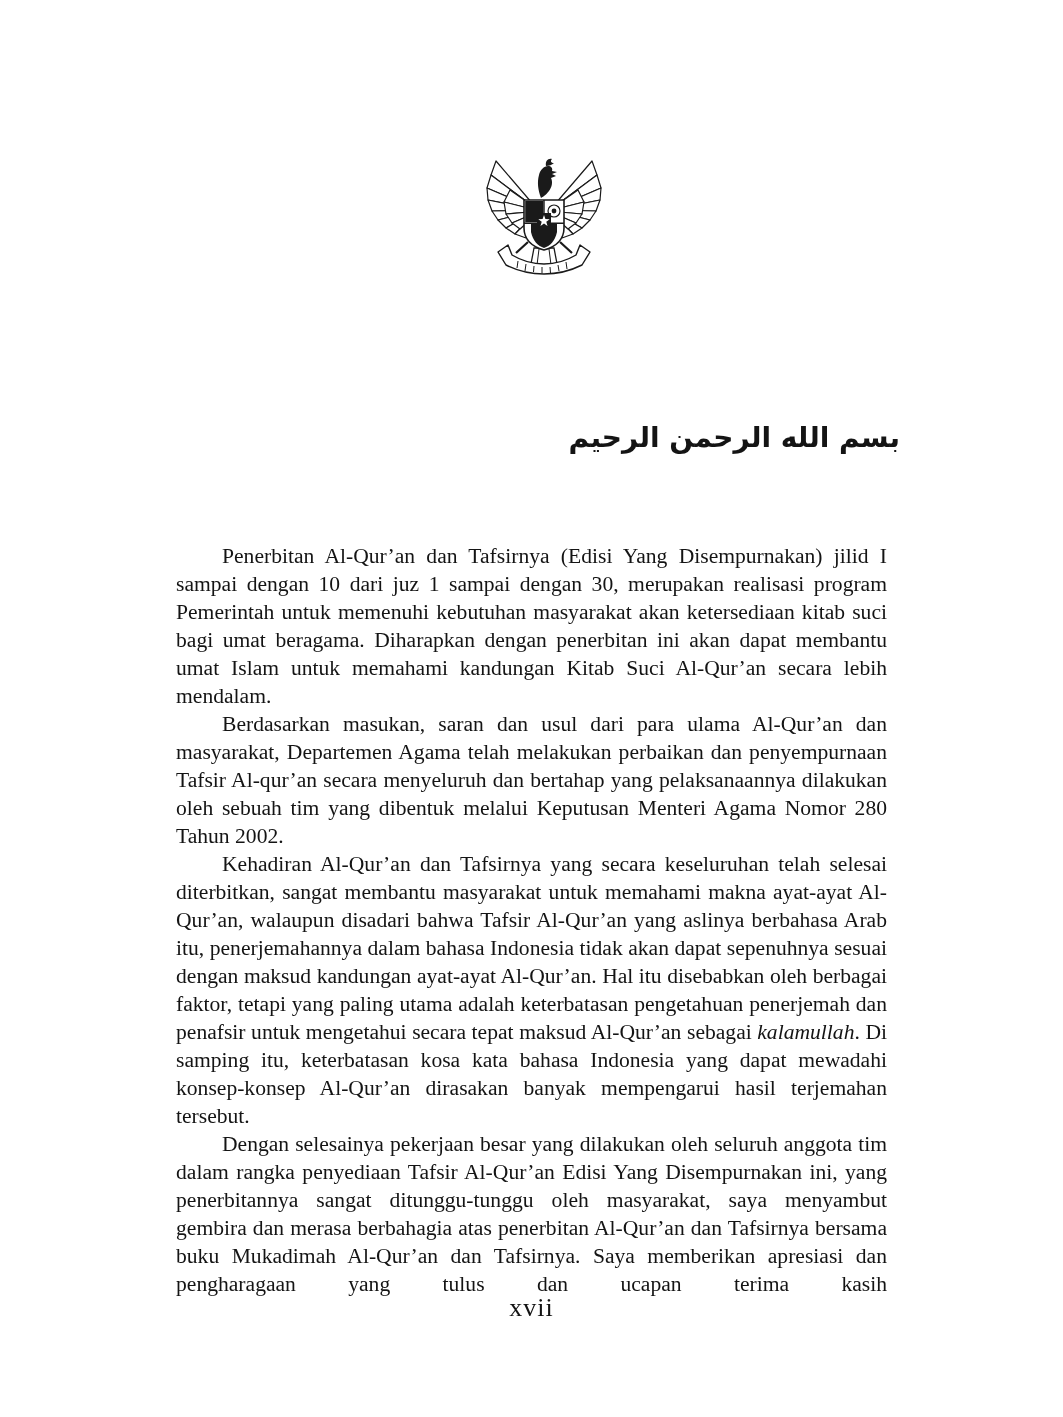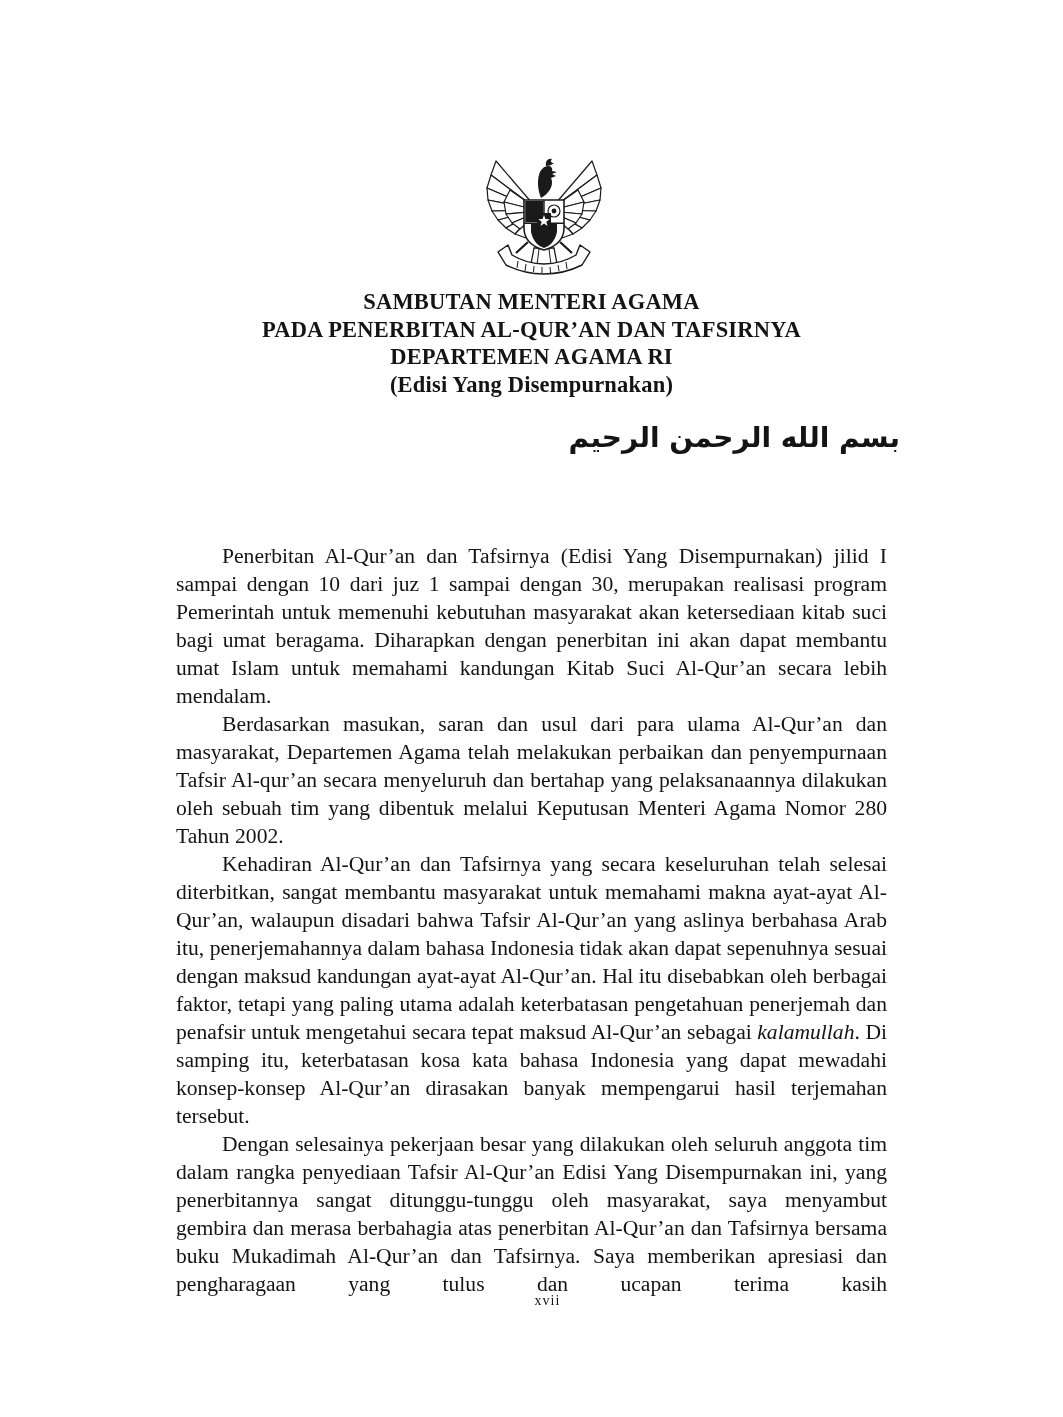--- a/index.html
+++ b/index.html
@@ -50,25 +50,25 @@
     width:711px;
     text-align:justify;
     font-size:21.6px;
     line-height:28px;
   }
   .body-text p{ margin:0; text-indent:46px; }
   .body-text p.continues{ text-align-last:justify; }
   .body-text em{ font-style:italic; }
   .page-number{
     position:absolute;
-    left:192px;
+    left:176px;
     top:1293px;
     width:711px;
     text-align:center;
-    font-size:14px;
+    font-size:26px;
     letter-spacing:1px;
   }
 </style>
 </head>
 <body>
 
 <div class="page">
 
   <div class="emblem">
     <svg viewBox="0 0 120 132" width="120" height="132">
@@ -107,26 +107,20 @@
       <path d="M47,76 L73,76 L73,84 C71,93 66,98 60,100 C54,98 49,93 47,84 Z" fill="#1a1a1a"></path>
       <path d="M60,52 L60,76 M40,75.2 L80,75.2" stroke="#1a1a1a" stroke-width="1.4" fill="none"></path>
       <path d="M53,65 L67,65 L67,74 C67,78 64,81 60,82 C56,81 53,78 53,74 Z" fill="#1a1a1a"></path>
       <polygon points="60,67 61.4,71.1 65.7,71.2 62.3,73.7 63.5,77.9 60,75.4 56.5,77.9 57.7,73.7 54.3,71.2 58.6,71.1" fill="#ffffff"></polygon>
 
       <path d="M14,104 L24,97 L28,107 C38,113 49,116 60,116 C71,116 82,113 92,107 L96,97 L106,104 L98,117 C86,123 73,126 60,126 C47,126 34,123 22,117 Z" fill="#ffffff" stroke="#1a1a1a" stroke-width="1.4" stroke-linejoin="round"></path>
       <path d="M34,113 l-1,7 M42,116 l-1,7 M50,118 l-0.5,6 M58,119 l0,6 M66,119 l0.5,6 M74,117 l1,6 M82,114 l1,7" stroke="#1a1a1a" stroke-width="1" fill="none"></path>
     </svg>
   </div>
 
-  <div class="title-block">
-    <div>SAMBUTAN MENTERI AGAMA</div>
-    <div>PADA PENERBITAN AL-QUR’AN DAN TAFSIRNYA</div>
-    <div>DEPARTEMEN AGAMA RI</div>
-    <div>(Edisi Yang Disempurnakan)</div>
-  </div>
 
   <div class="arabic-line basmalah fit" dir="rtl">بسم الله الرحمن الرحيم</div>
 
   <div class="body-text">
     <p><span>Penerbitan Al-Qur’an dan Tafsirnya (Edisi Yang Disempurnakan) jilid I sampai dengan 10 dari juz 1 sampai dengan 30, merupakan realisasi program Pemerintah untuk memenuhi kebutuhan masyarakat akan ketersediaan kitab suci bagi umat beragama. Diharapkan dengan penerbitan ini akan dapat membantu umat Islam untuk memahami kandungan Kitab Suci Al-Qur’an secara lebih mendalam.</span></p>
     <p><span>Berdasarkan masukan, saran dan usul dari para ulama Al-Qur’an dan masyarakat, Departemen Agama telah melakukan perbaikan dan penyempurnaan Tafsir Al-qur’an secara menyeluruh dan bertahap yang pelaksanaannya dilakukan oleh sebuah tim yang dibentuk melalui Keputusan Menteri Agama Nomor 280 Tahun 2002.</span></p>
     <p><span>Kehadiran Al-Qur’an dan Tafsirnya yang secara keseluruhan telah selesai diterbitkan, sangat membantu masyarakat untuk memahami makna ayat-ayat Al-Qur’an, walaupun disadari bahwa Tafsir Al-Qur’an yang aslinya berbahasa Arab itu, penerjemahannya dalam bahasa Indonesia tidak akan dapat sepenuhnya sesuai dengan maksud kandungan ayat-ayat Al-Qur’an. Hal itu disebabkan oleh berbagai faktor, tetapi yang paling utama adalah keterbatasan pengetahuan penerjemah dan penafsir untuk mengetahui secara tepat maksud Al-Qur’an sebagai </span><em>kalamullah</em><span>. Di samping itu, keterbatasan kosa kata bahasa Indonesia yang dapat mewadahi konsep-konsep Al-Qur’an dirasakan banyak mempengarui hasil terjemahan tersebut.</span></p>
     <p class="continues"><span>Dengan selesainya pekerjaan besar yang dilakukan oleh seluruh anggota tim dalam rangka penyediaan Tafsir Al-Qur’an Edisi Yang Disempurnakan ini, yang penerbitannya sangat ditunggu-tunggu oleh masyarakat, saya menyambut gembira dan merasa berbahagia atas penerbitan Al-Qur’an dan Tafsirnya bersama buku Mukadimah Al-Qur’an dan Tafsirnya. Saya memberikan apresiasi dan pengharagaan yang tulus dan ucapan terima kasih</span></p>
   </div>
 

